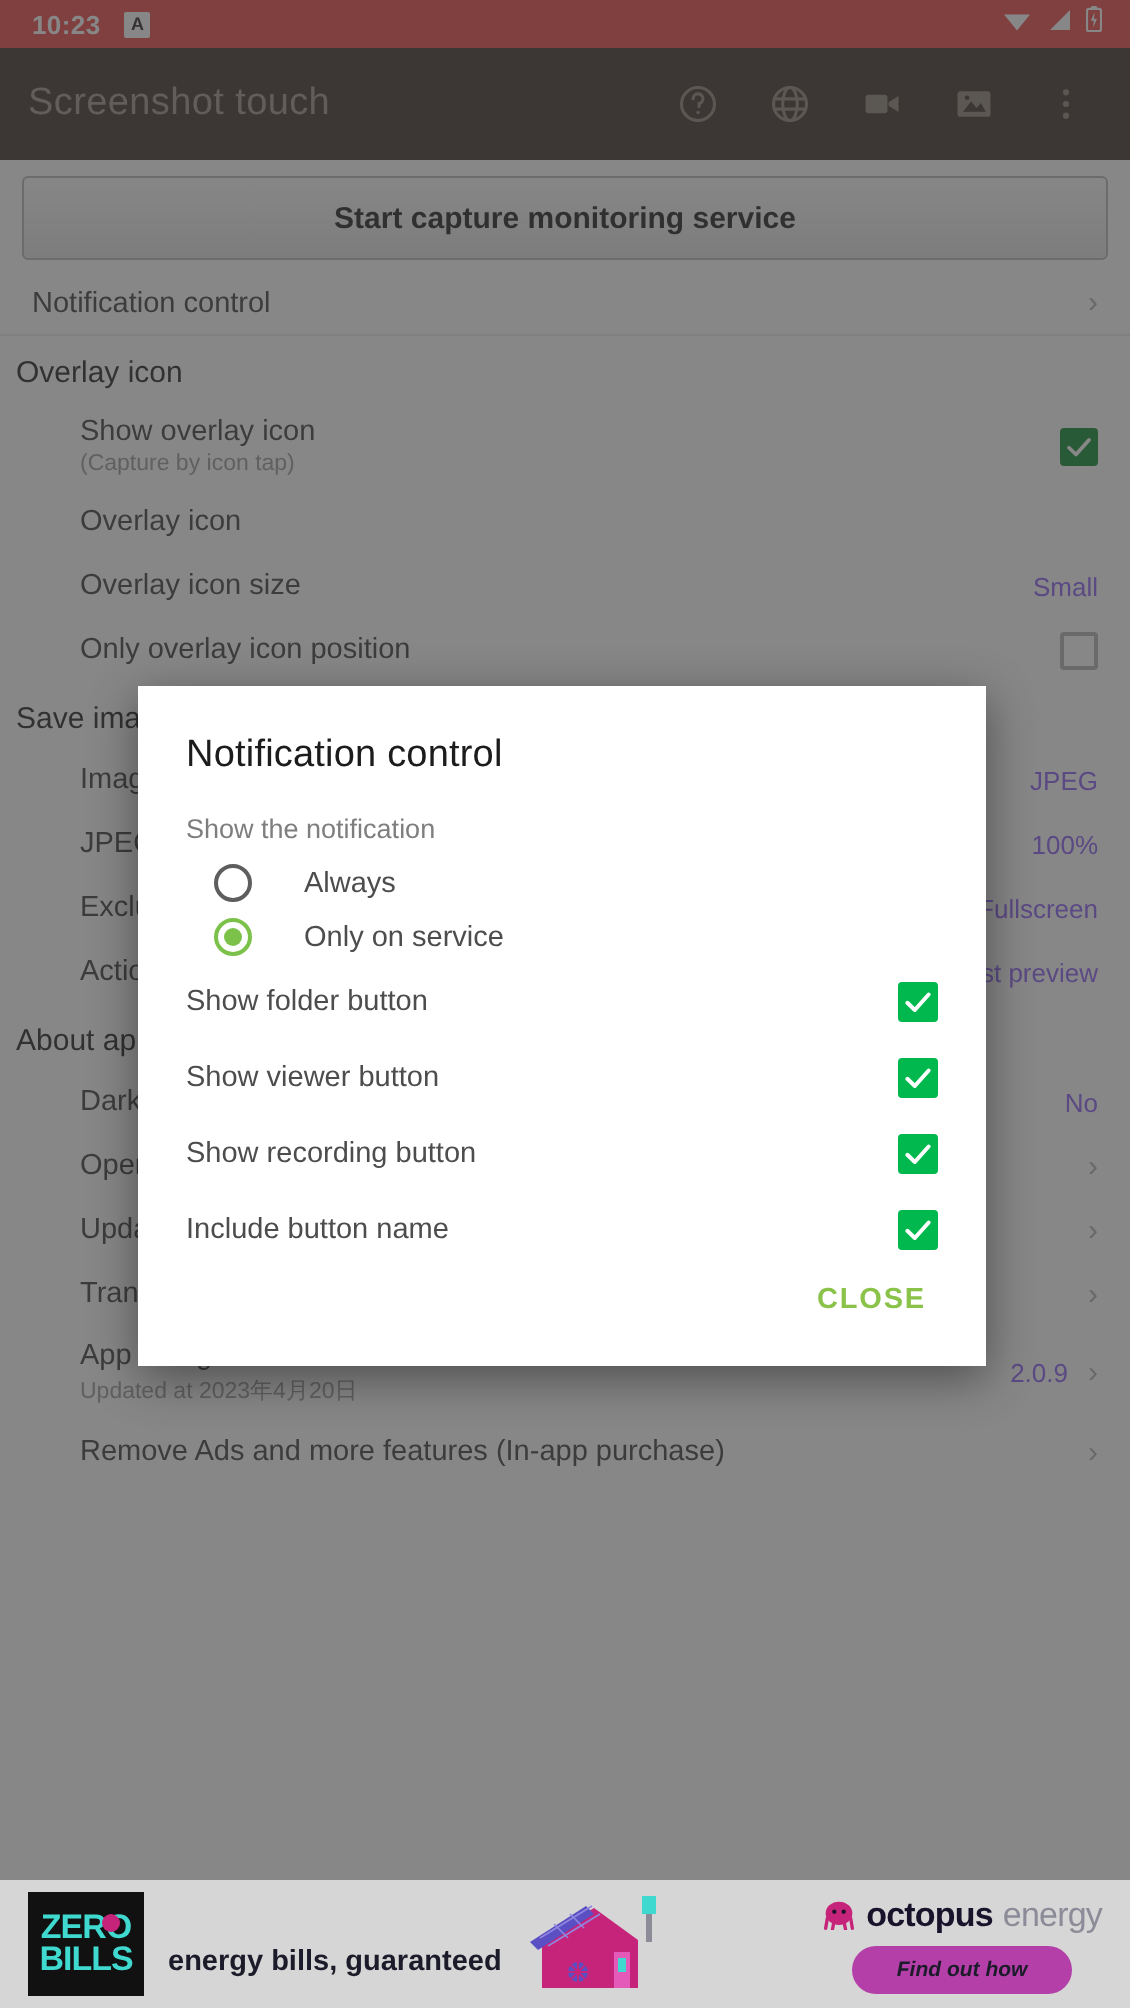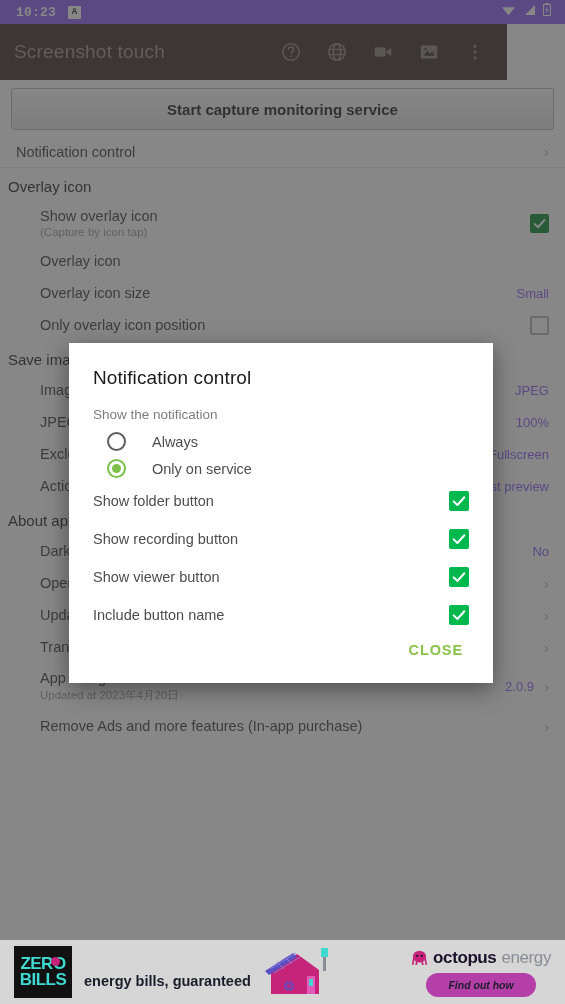--- a/index.html
+++ b/index.html
@@ -7,34 +7,34 @@
     width: 565px; height: 1004px;
     font-family: "Liberation Sans", sans-serif;
     background: #6b6b6b;
     overflow: hidden;
   }
   #screen { position: relative; width: 565px; height: 1004px; overflow: hidden; background: #fff; }
 
   
   .statusbar {
     position: absolute; left: 0; top: 0; width: 565px; height: 24px;
-    background: #8b5cf6; color: #fff;
-    display: flex; align-items: center; padding: 0 8px; font-family: Liberation Mono, monospace;
+    background: #ef4444; color: #fff;
+    display: flex; align-items: center; padding: 0 8px;
   }
   .sb-time { font-size: 13px; font-weight: bold; letter-spacing: .2px; margin-left: 8px; }
   .sb-badge {
     margin-left: 12px; width: 13px; height: 13px; background: #fff; color: #2b211e;
     font-size: 9px; font-weight: bold; display: flex; align-items: center;
     justify-content: center; border-radius: 1px;
   }
   .sb-right { margin-left: auto; display: flex; align-items: center; gap: 7px; margin-right: 6px; }
 
   
   .appbar {
-    position: absolute; left: 0; top: 24px; width: 507px; height: 56px;
+    position: absolute; left: 0; top: 24px; width: 565px; height: 56px;
     background: #3a2c27; display: flex; align-items: center; padding: 0 14px;
   }
   .app-title { color: #9e9188; font-size: 19px; letter-spacing: .2px; }
   .appbar-actions { margin-left: auto; display: flex; align-items: center; gap: 22px; margin-right: 6px; }
   .ab-icon { width: 24px; height: 24px; display: flex; align-items: center; justify-content: center; cursor: pointer; }
 
   
   .content {
     position: absolute; left: 0; top: 80px; width: 565px; bottom: 0;
     background: #fff; overflow: hidden;
@@ -353,30 +353,30 @@
       <div class="dlg-check-row">
         <span class="dlg-check-label">Show folder button</span>
         <span class="dlg-cbx">
           <svg viewBox="0 0 24 24" fill="none" stroke="#fff" stroke-width="3" stroke-linecap="round" stroke-linejoin="round">
               <path d="M4 12.6 L9.6 18 L20 6.4"></path>
             </svg>
         </span>
       </div>
 
       <div class="dlg-check-row">
-        <span class="dlg-check-label">Show recording button</span>
+        <span class="dlg-check-label">Show viewer button</span>
         <span class="dlg-cbx">
           <svg viewBox="0 0 24 24" fill="none" stroke="#fff" stroke-width="3" stroke-linecap="round" stroke-linejoin="round">
               <path d="M4 12.6 L9.6 18 L20 6.4"></path>
             </svg>
         </span>
       </div>
 
       <div class="dlg-check-row">
-        <span class="dlg-check-label">Show viewer button</span>
+        <span class="dlg-check-label">Show recording button</span>
         <span class="dlg-cbx">
           <svg viewBox="0 0 24 24" fill="none" stroke="#fff" stroke-width="3" stroke-linecap="round" stroke-linejoin="round">
               <path d="M4 12.6 L9.6 18 L20 6.4"></path>
             </svg>
         </span>
       </div>
 
       <div class="dlg-check-row">
         <span class="dlg-check-label">Include button name</span>
         <span class="dlg-cbx">

